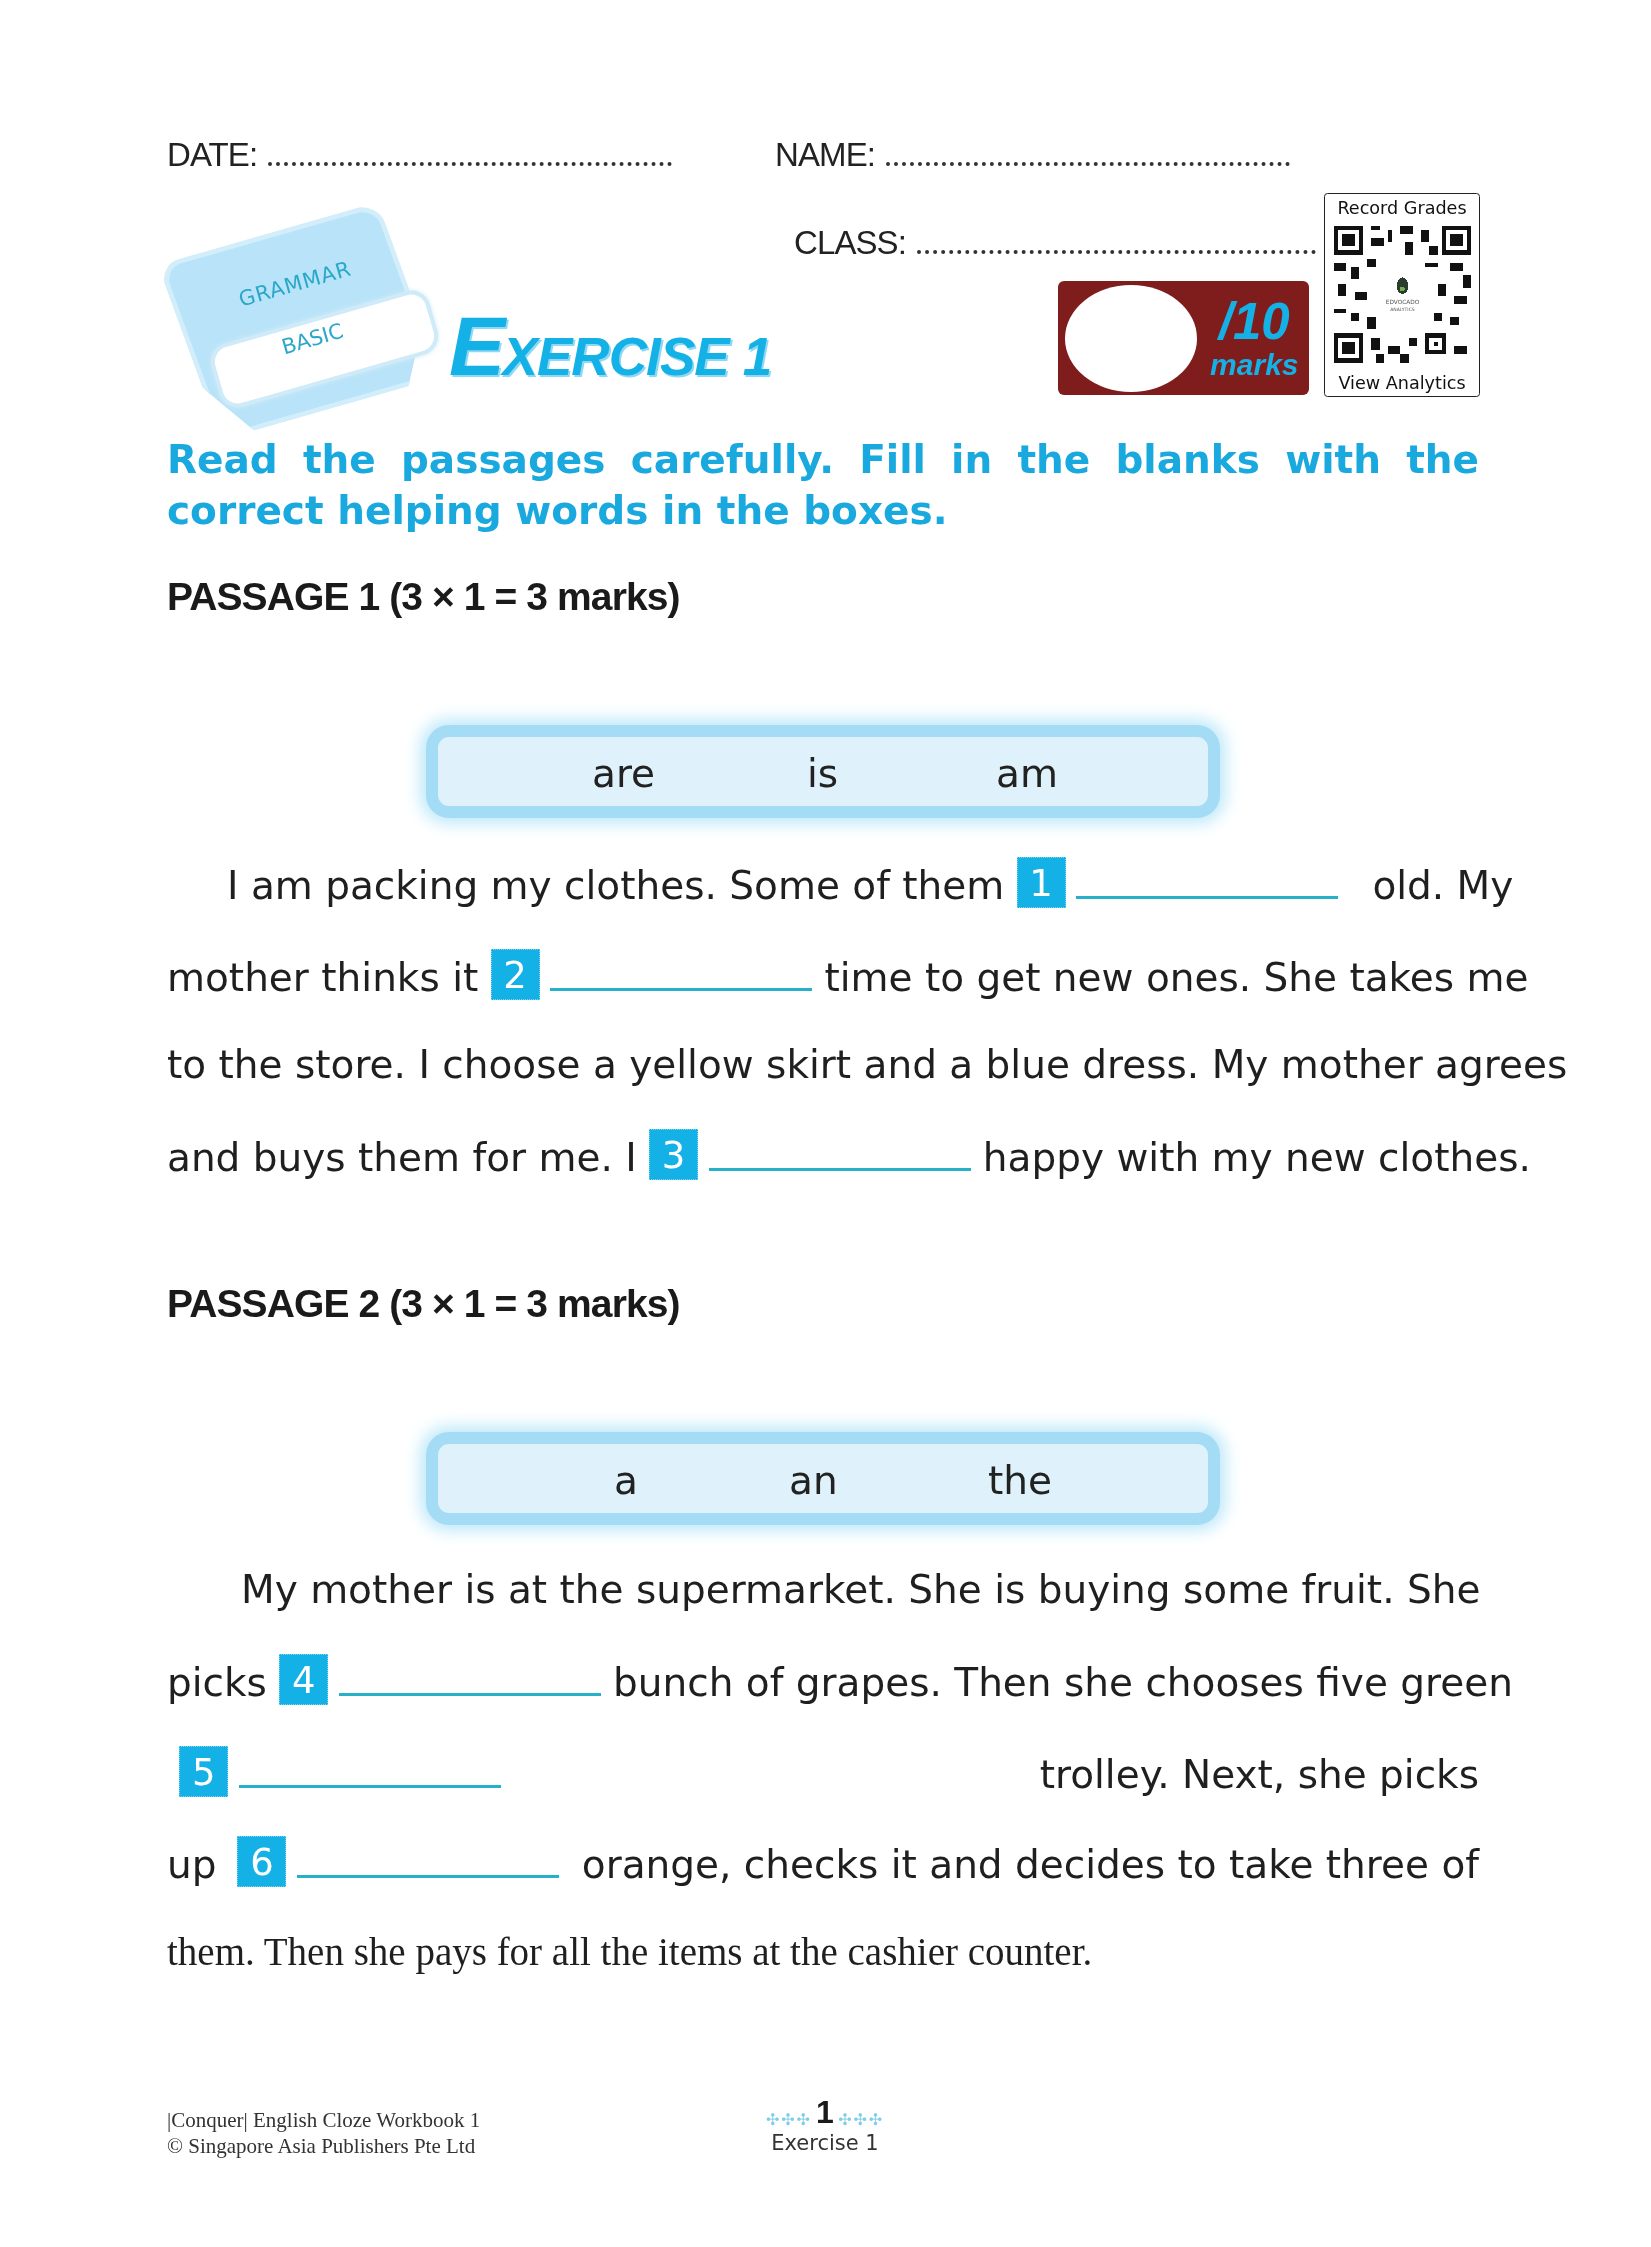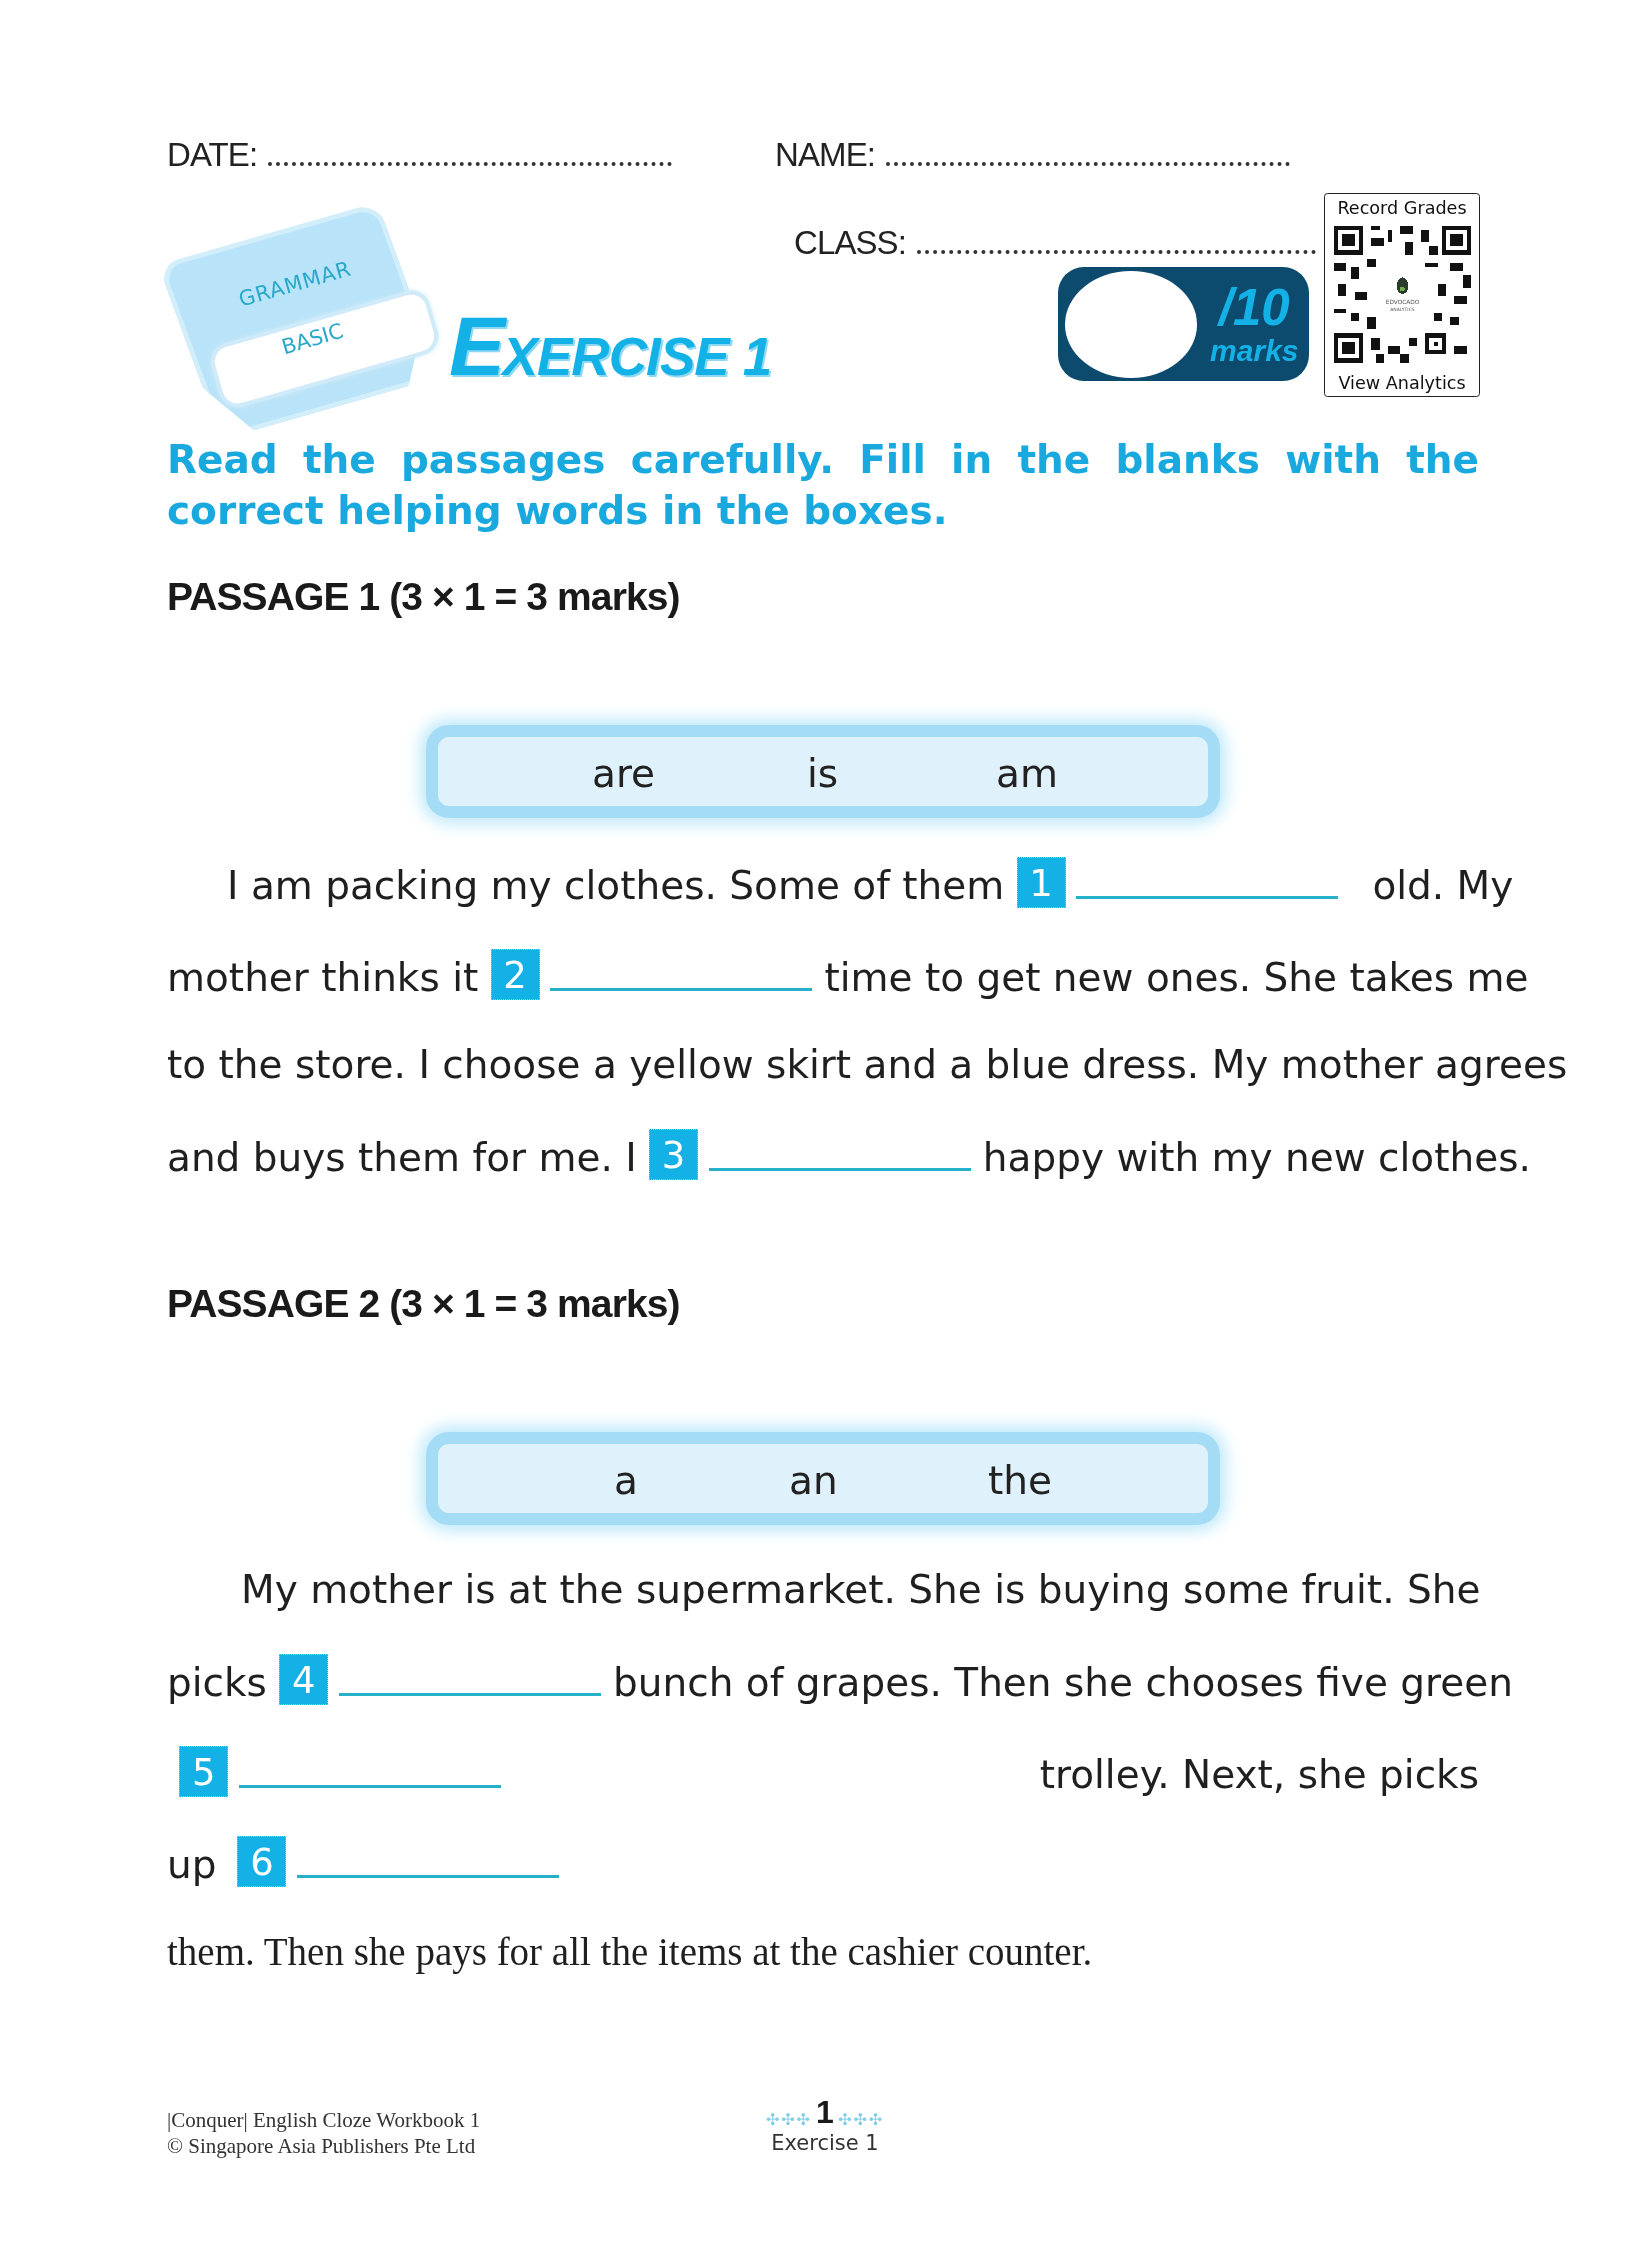--- a/index.html
+++ b/index.html
@@ -14,21 +14,21 @@
   .badge-shape { position:absolute; left:17.6px; top:26px; width:219px; height:176px; background:#b9e3f8; border:5.3px solid #d3eefb; border-radius:23px; transform:rotate(-16deg) skewX(4deg); clip-path:polygon(0 0,100% 0,100% 70%,85% 100%,15% 100%,0 70%); }
   .badge-top-label { position:absolute; left:70px; top:70px; font-family:"DejaVu Sans", sans-serif; font-size:21px; color:#2aa8c9; transform:rotate(-16deg); letter-spacing:0.9px; }
   .badge-ribbon { position:absolute; left:44px; top:114px; width:219px; height:58px; background:#ffffff; border:4.4px solid #cfeaf8; border-radius:19.3px; transform:rotate(-16deg); box-shadow:0 0 5.3px #cfeaf8; }
   .badge-bottom-label { position:absolute; left:114px; top:125px; font-family:"DejaVu Sans", sans-serif; font-size:21px; color:#2aa8c9; transform:rotate(-16deg); }
 
   .exercise-title { left:449px; top:298px; font-family:"Liberation Sans", sans-serif; font-weight:bold; font-style:italic; color:#14b1e7; white-space:nowrap; text-shadow:1.8px 1.8px 0 #8fd8f3; }
   .exercise-title .big { font-size:84px; letter-spacing:-2.6px; }
   .exercise-title .rest { font-size:53px; letter-spacing:-0.9px; }
 
   
-  .marks-pill { left:1058px; top:267px; width:251px; height:114px; background:#0c4a6e; border-radius:26px; }
+  .marks-pill { left:1058px; top:281px; width:251px; height:114px; background:#7f1d1d; border-radius:6px; }
   .marks-circle { position:absolute; left:7px; top:3.5px; width:132px; height:107px; background:#ffffff; border-radius:50%; }
   .marks-total { position:absolute; right:19.3px; top:10.5px; font-family:"Liberation Sans", sans-serif; font-weight:bold; font-style:italic; font-size:51px; color:#14b1e7; }
   .marks-unit { position:absolute; right:10.5px; top:67px; font-family:"Liberation Sans", sans-serif; font-weight:bold; font-style:italic; font-size:30px; color:#14b1e7; }
 
   
   .qr-box { left:1324px; top:193px; width:154px; height:202px; border:1.8px solid #222; border-radius:3.5px; background:#fff; }
   .qr-top { position:absolute; left:0; right:0; top:3.5px; text-align:center; font-family:"DejaVu Sans", sans-serif; font-size:17.6px; color:#111; }
   .qr-bottom { position:absolute; left:0; right:0; bottom:3.5px; text-align:center; font-family:"DejaVu Sans", sans-serif; font-size:17.6px; color:#111; }
   .qr-code { position:absolute; left:8.8px; top:30px; width:137px; height:140px; }
 
@@ -198,20 +198,21 @@
       <span class="blank"></span>
     </span>
   <span>trolley. Next, she picks</span>
 </div>
 <div class="abs passage-line" style="top:1839px;">
   <span class="seg">
       <span>up</span>
       <span class="qnum" style="margin-left:21px;">6</span>
       <span class="blank"></span>
     </span>
+  <span>orange, checks it and decides to take three of</span>
 </div>
 <div class="abs passage-line" style="top:1929px; justify-content:flex-start;font-family:Liberation Serif, serif;">
   <span>them. Then she pays for all the items at the cashier counter.</span>
 </div>
 
 <div class="abs footer-left">
   <div>|Conquer| English Cloze Workbook 1</div>
   <div>© Singapore Asia Publishers Pte Ltd</div>
 </div>
 <div class="abs footer-center">

